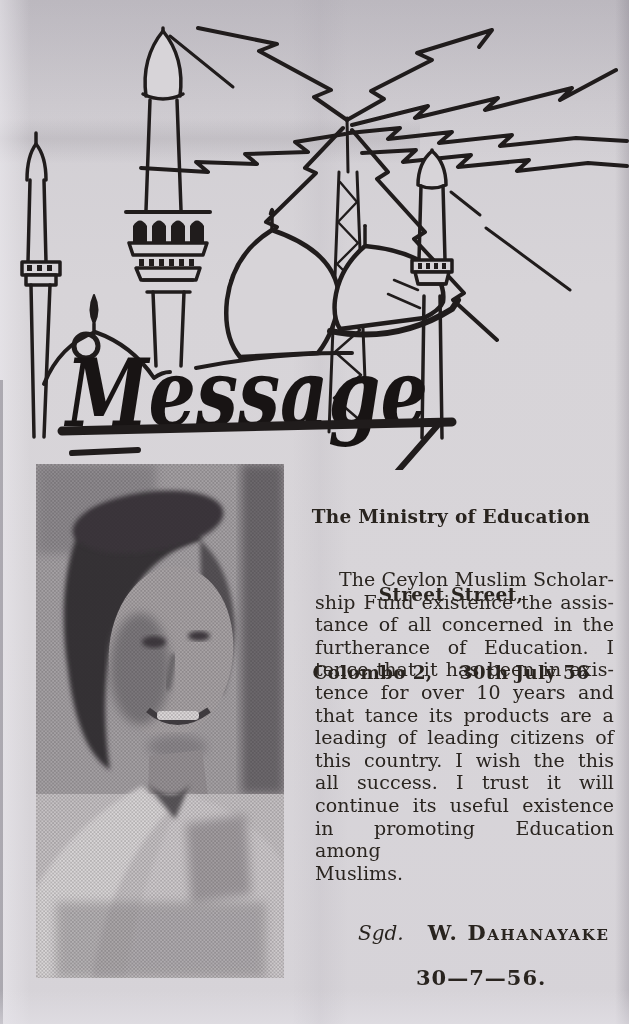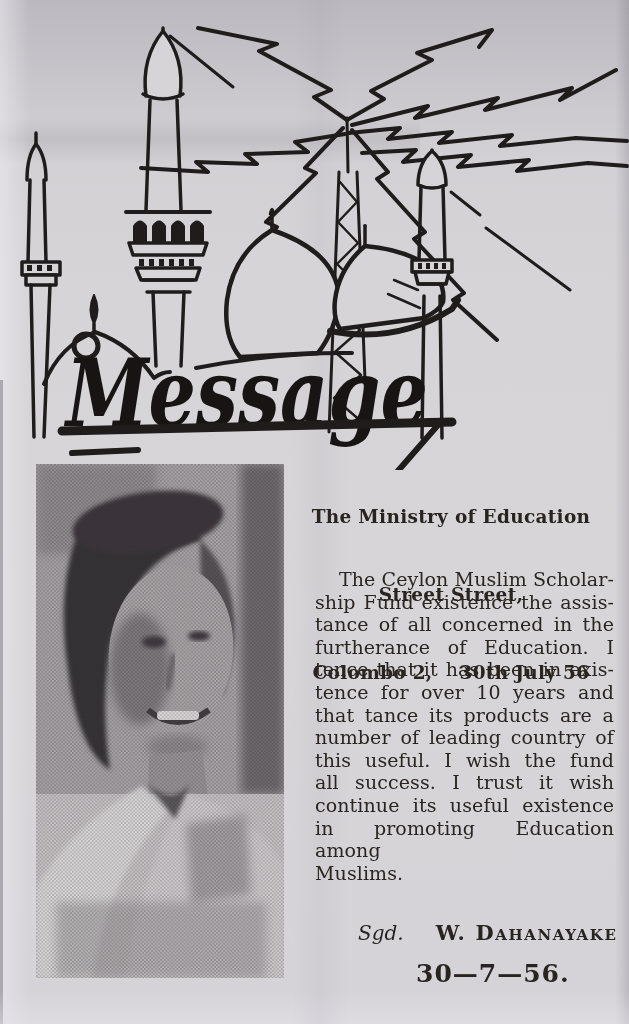--- a/index.html
+++ b/index.html
@@ -44,23 +44,23 @@
     position:absolute;left:297px;top:568px;width:317px;
     font-size:19px;line-height:22.6px;color:#2a2520;letter-spacing:.1px;
   }
   .bodytext .line{text-align:justify;text-align-last:justify;white-space:normal;margin-left:18px;}
   .bodytext .line.first{text-indent:24px;}
   .bodytext .line.last{text-align-last:left;}
 
   .signoff{position:absolute;left:330px;top:920px;width:290px;color:#29241f;}
   .sigrow{display:flex;align-items:center;padding-left:28px;}
   .sgd{font-style:italic;font-size:20px;}
-  .signame{margin-left:32px;font-variant:small-caps;font-weight:600;
+  .signame{margin-left:24px;font-variant:small-caps;font-weight:600;
     font-size:21px;letter-spacing:1.6px;}
-  .sigdate{margin-top:14px;padding-left:86px;font-size:25px;font-weight:600;
+  .sigdate{margin-top:20px;padding-left:86px;font-size:21px;font-weight:600;
     letter-spacing:1px;}
 </style>
 </head>
 <body>
 
 <div class="page">
 
   <div class="tex tex-topband"></div>
   <div class="tex tex-smudge"></div>
   <div class="tex tex-left"></div>
@@ -237,23 +237,23 @@
   </div>
 
   <div class="bodytext">
     <div class="line first">The Ceylon Muslim Scholar-</div>
     <div class="line">ship Fund existence the assis-</div>
     <div class="line">tance of all concerned in the</div>
     <div class="line">furtherance of Education. I</div>
     <div class="line">tence that it has been in exis-</div>
     <div class="line">tence for over 10 years and</div>
     <div class="line">that tance its products are a</div>
-    <div class="line">number of leading country of</div>
-    <div class="line">this useful. I wish the fund</div>
-    <div class="line">all success. I trust it wish</div>
+    <div class="line">leading of leading citizens of</div>
+    <div class="line">this country. I wish the this</div>
+    <div class="line">all success. I trust it will</div>
     <div class="line">continue its useful existence</div>
     <div class="line">in promoting Education among</div>
     <div class="line last">Muslims.</div>
   </div>
 
   <div class="signoff">
     <div class="sigrow">
       <span class="sgd">Sgd.</span>
       <span class="signame">W. Dahanayake</span>
     </div>

